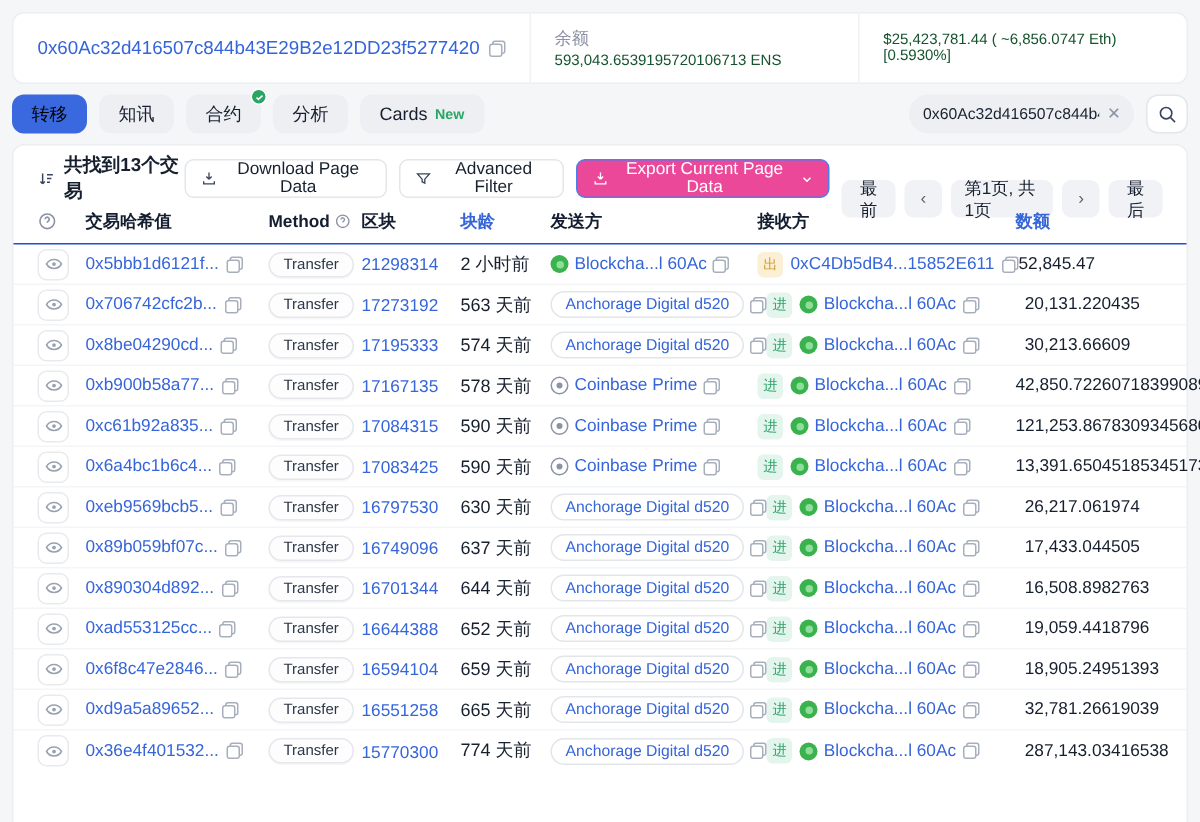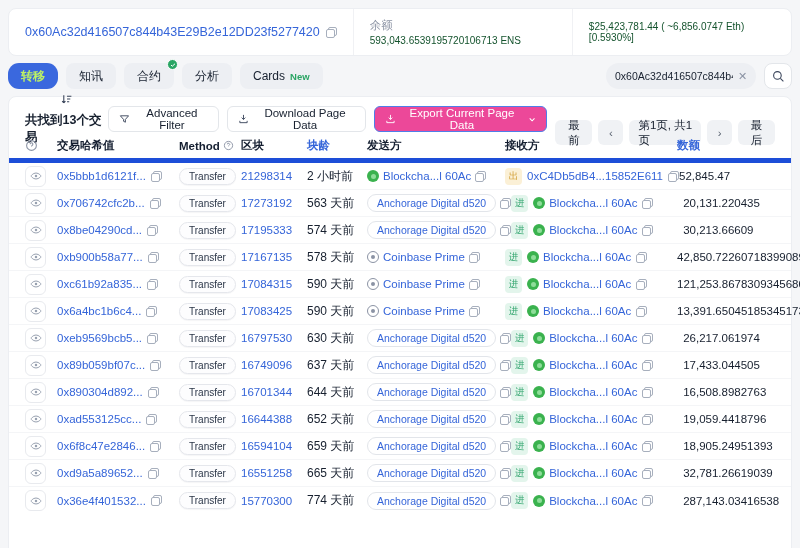--- a/index.html
+++ b/index.html
@@ -17,50 +17,50 @@
   .addr-line { display:flex; align-items:center; gap:6px; }
   .addr-line a { color:#3565d9; font-weight:normal; font-size:12.5px; text-decoration:none; }
   .lbl { color:#8b93a4; font-size:11.5px; }
   .val { font-size:10px; color:#14532d; }
 
   
   .tabs-row { display:flex; align-items:center; justify-content:space-between; margin-bottom:6px; height:28px; }
   .tabs { display:flex; gap:8px; align-items:center; }
   .tab { position:relative; height:26px; padding:0 13px; border-radius:8px; background:#edeff3;
     display:inline-flex; align-items:center; gap:5px; font-size:12px; color:#17202f; cursor:pointer; border:none; }
-  .tab.active { background:#3a68de; color:#bef264; font-weight:bold;border-radius:11px; }
+  .tab.active { background:#3a68de; color:#000000; font-weight:normal; }
   .check-badge { position:absolute; top:-4px; right:-4px; width:11px; height:11px; border-radius:50%;
     background:#2aa564; border:1.5px solid #fff; display:flex; align-items:center; justify-content:center; }
   .new-txt { color:#2aa564; font-size:9.5px; font-weight:bold; }
   .search-wrap { display:flex; align-items:center; gap:8px; }
   .search-box { display:flex; align-items:center; gap:5px; background:#edeff3; border-radius:13px; height:26px; padding:0 9px; width:150px; }
   .search-box input { border:none; background:transparent; outline:none; font-size:10.5px; color:#17202f; width:118px;
     font-family:"Liberation Sans","DejaVu Sans",sans-serif; }
   .clear-x { color:#8b93a4; font-size:11px; cursor:pointer; line-height:1; }
   .search-btn { width:28px; height:26px; border:1px solid #e3e6ea; background:#fff; border-radius:8px;
     display:flex; align-items:center; justify-content:center; cursor:pointer; }
 
   
   .main { padding:8px 0 0 0; }
   .toolbar { display:flex; align-items:center; justify-content:space-between; padding:0 16px; height:28px; }
-  .found { display:flex; align-items:center; gap:6px; font-size:12.5px; font-weight:bold;flex-direction:column; }
+  .found { display:flex; align-items:center; gap:6px; font-size:12.5px; font-weight:bold; }
   .tools { display:flex; align-items:center; gap:8px; }
   .btn { height:26px; border:1px solid #e3e6ea; background:#fff; border-radius:6px; padding:0 10px;
     display:inline-flex; align-items:center; gap:6px; font-size:11.5px; color:#17202f; cursor:pointer;
     font-family:"Liberation Sans","DejaVu Sans",sans-serif; }
   .btn.primary { background:#ec4899; border-color:#4f7de9; color:#fff; }
   .pager { display:flex; align-items:center; gap:6px;margin-top:27px; }
   .pg { height:25px; min-width:25px; padding:0 9px; background:#f0f2f5; border:none; border-radius:6px;
     font-size:11.5px; color:#17202f; display:inline-flex; align-items:center; justify-content:center; cursor:pointer;
     font-family:"Liberation Sans","DejaVu Sans",sans-serif; }
   .pg.nav { padding:0 6px; color:#5b6472; }
 
   
   .thead, .tr { display:flex; align-items:center; padding:0 16px; }
-  .thead { height:30px; border-bottom:5px solid #1d4ed8; font-weight:bold; font-size:11.5px; color:#141e30; }
+  .thead { height:30px; border-bottom:1px solid #1d4ed8; font-weight:bold; font-size:11.5px; color:#141e30; }
   .tr { height:27px; border-bottom:1px solid #f4f5f7; }
   .tr:last-child { border-bottom:none; }
   .c-eye { flex:0 0 32px; }
   .c-hash { flex:0 0 122px; display:flex; align-items:center; gap:5px; }
   .c-method { flex:0 0 62px; }
   .c-block { flex:0 0 66px; }
   .c-age { flex:0 0 60px; white-space:nowrap; }
   .c-from { flex:0 0 138px; display:flex; align-items:center; gap:4px; white-space:nowrap;text-align:center; }
   .c-to { flex:0 0 172px; display:flex; align-items:center; gap:5px; white-space:nowrap; }
   .c-amt { flex:1; white-space:nowrap; }
@@ -152,30 +152,30 @@
       <div class="found">
         <svg class="ico" width="13" height="13" viewBox="0 0 24 24">
           <path d="M7 4v14M7 18l-3-3M7 18l3-3" stroke="#39445a" stroke-width="2" fill="none"></path>
           <path d="M13 6h8M13 11h6M13 16h4" stroke="#39445a" stroke-width="2"></path>
         </svg>
         <span>共找到13个交易</span>
       </div>
       <div class="tools">
         <button class="btn">
           <svg class="ico" width="12" height="12" viewBox="0 0 24 24">
-            <path d="M3 5h18l-7 8v6l-4-2v-4L3 5z" fill="none" stroke="#39445a" stroke-width="2"></path>
-          </svg>
-          <span>Advanced Filter</span>
-        </button>
-        <button class="btn">
-          <svg class="ico" width="12" height="12" viewBox="0 0 24 24">
             <path d="M12 3v10M12 13l-4-4M12 13l4-4" stroke="#39445a" stroke-width="2" fill="none"></path>
             <path d="M4 16v4h16v-4" stroke="#39445a" stroke-width="2" fill="none"></path>
           </svg>
           <span>Download Page Data</span>
+        </button>
+        <button class="btn">
+          <svg class="ico" width="12" height="12" viewBox="0 0 24 24">
+            <path d="M3 5h18l-7 8v6l-4-2v-4L3 5z" fill="none" stroke="#39445a" stroke-width="2"></path>
+          </svg>
+          <span>Advanced Filter</span>
         </button>
         <button class="btn primary">
           <svg class="ico" width="12" height="12" viewBox="0 0 24 24">
             <path d="M12 3v10M12 13l-4-4M12 13l4-4" stroke="#fff" stroke-width="2" fill="none"></path>
             <path d="M4 16v4h16v-4" stroke="#fff" stroke-width="2" fill="none"></path>
           </svg>
           <span>Export Current Page Data</span>
           <svg class="ico" width="9" height="9" viewBox="0 0 24 24">
             <path d="M5 9l7 7 7-7" stroke="#fff" stroke-width="3" fill="none"></path>
           </svg>

